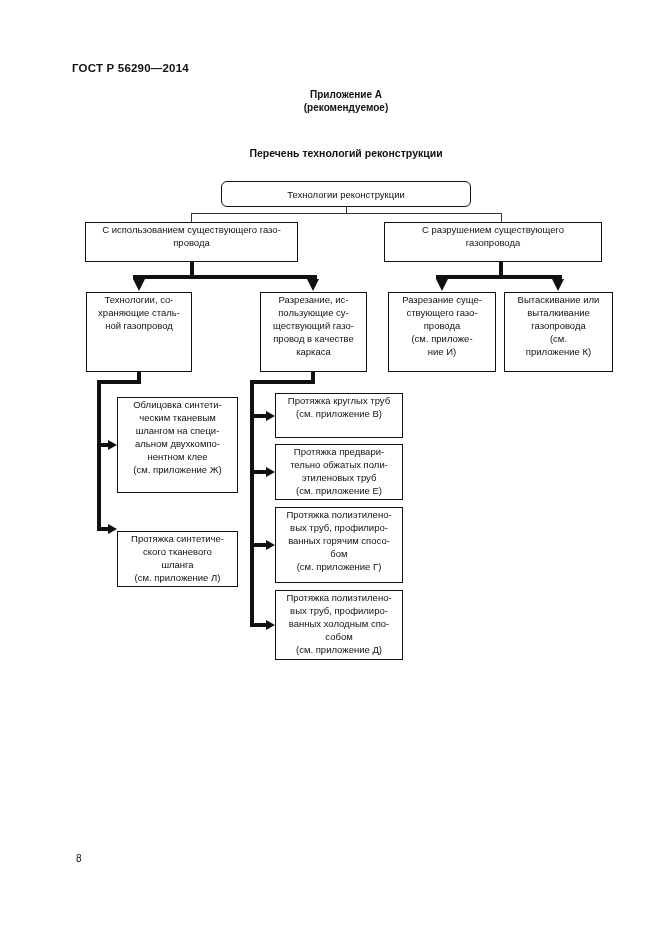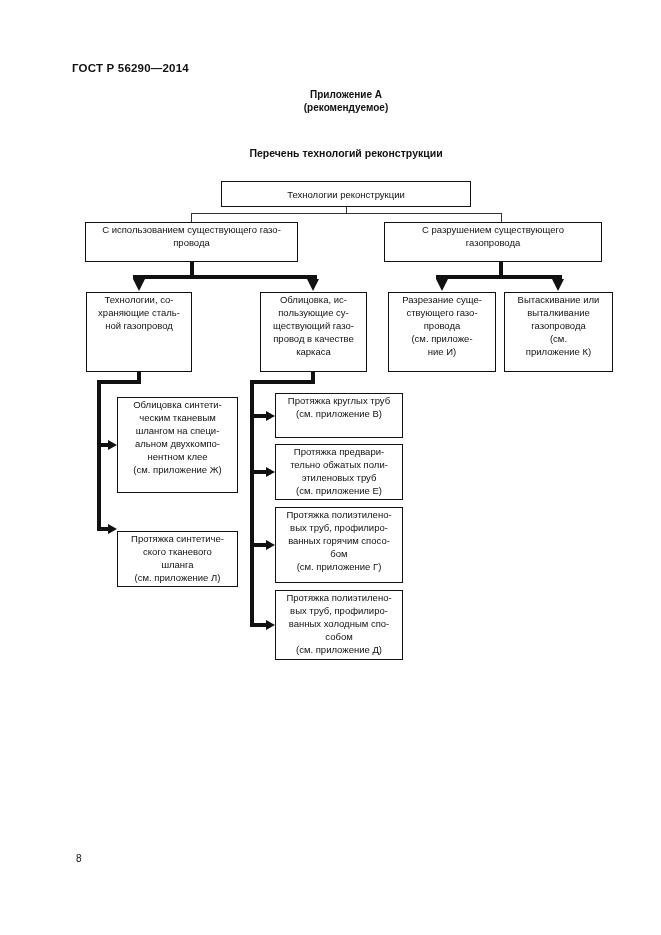--- a/index.html
+++ b/index.html
@@ -73,21 +73,21 @@
 
 <div class="page">
 
   <div class="doc-number">ГОСТ Р 56290—2014</div>
   <div class="centered-block main-title">Перечень технологий реконструкции</div>
   <div class="centered-block annex">Приложение А
 (рекомендуемое)</div>
 
   <div>
 
-    <div class="node node--root" style="left:221px; top:181px; width:250px; height:26px;">Технологии реконструкции</div>
+    <div class="node node--root" style="left:221px; top:181px; width:250px; height:26px;border-radius:6px;">Технологии реконструкции</div>
 
     <div class="tline" style="left:346px; top:207px; width:1px; height:6px;"></div>
     <div class="tline" style="left:191px; top:213px; width:311px; height:1px;"></div>
     <div class="tline" style="left:191px; top:214px; width:1px; height:8px;"></div>
     <div class="tline" style="left:501px; top:214px; width:1px; height:8px;"></div>
 
     <div class="node" style="left:85px; top:222px; width:213px; height:40px;">С использованием существующего газо-
 провода</div>
     <div class="node" style="left:384px; top:222px; width:218px; height:40px;">С разрушением существующего
 газопровода</div>
@@ -98,21 +98,21 @@
     <div class="arr-d" style="left:307px; top:279px;"></div>
 
     <div class="kline" style="left:499px; top:262px; width:4px; height:14px;"></div>
     <div class="kline" style="left:436px; top:275px; width:126px; height:4px;"></div>
     <div class="arr-d" style="left:436px; top:279px;"></div>
     <div class="arr-d" style="left:552px; top:279px;"></div>
 
     <div class="node" style="left:86px; top:292px; width:106px; height:80px;">Технологии, со-
 храняющие сталь-
 ной газопровод</div>
-    <div class="node" style="left:260px; top:292px; width:107px; height:80px;">Облицовка, ис-
+    <div class="node" style="left:260px; top:292px; width:107px; height:80px;">Разрезание, ис-
 пользующие су-
 ществующий газо-
 провод в качестве
 каркаса</div>
     <div class="node" style="left:388px; top:292px; width:108px; height:80px;">Разрезание суще-
 ствующего газо-
 провода
 (см. приложе-
 ние И)</div>
     <div class="node" style="left:504px; top:292px; width:109px; height:80px;">Вытаскивание или

